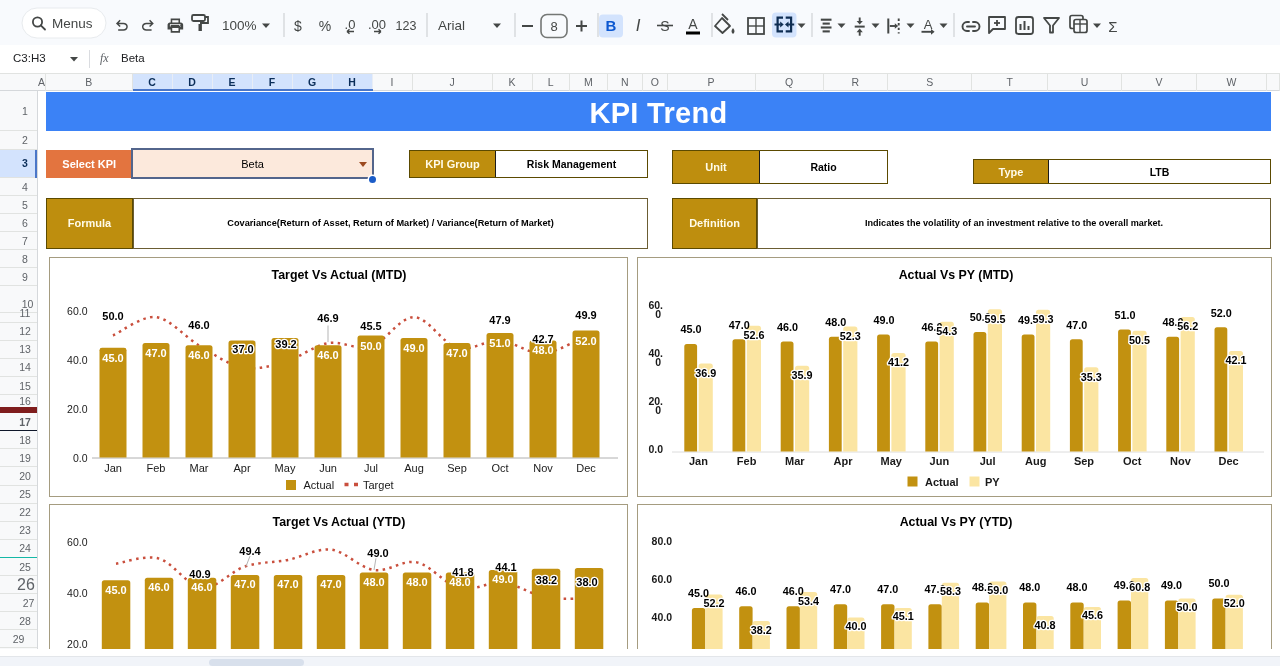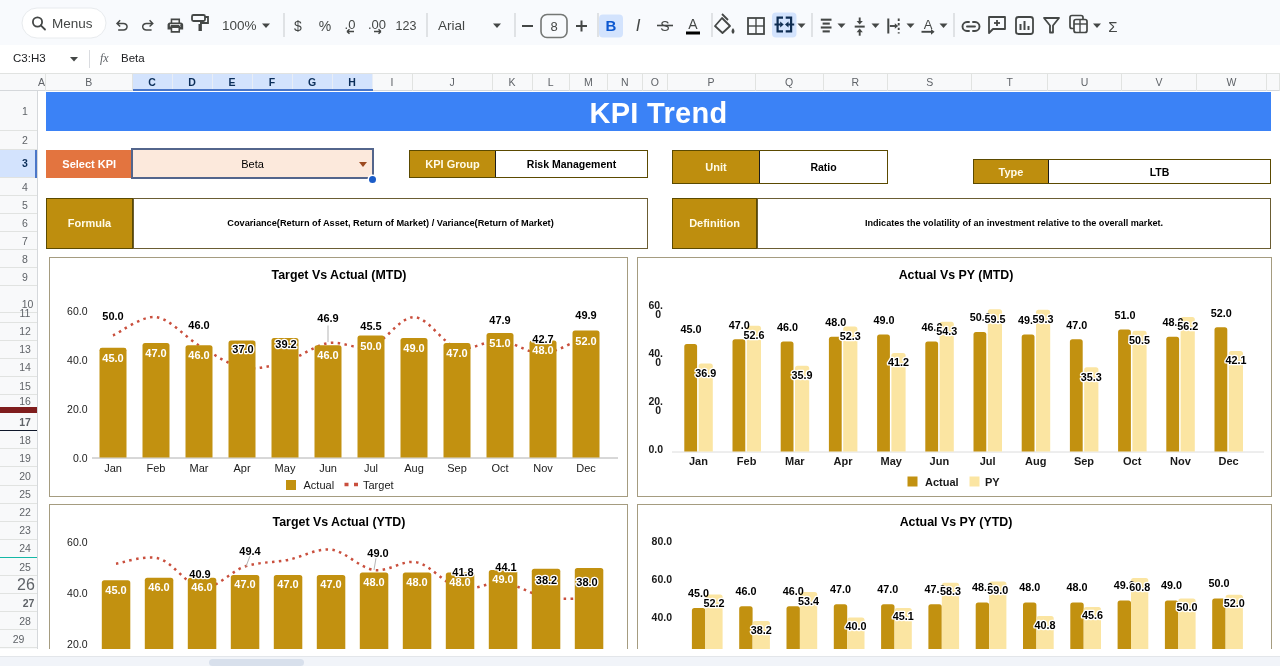--- a/index.html
+++ b/index.html
@@ -153,21 +153,21 @@
 <div style="position:absolute;left:0;top:322.2px;width:37px;height:18.1px;background:transparent;border-bottom:1px solid #0f172a;box-sizing:border-box;padding-left:13px;text-align:center;font-size:10.5px;font-weight:bold;color:#5f6368;display:flex;align-items:center;justify-content:center">17</div>
 <div style="position:absolute;left:0;top:340.3px;width:37px;height:18.1px;background:transparent;border-bottom:1px solid #e1e3e1;box-sizing:border-box;padding-left:13px;text-align:center;font-size:10.5px;font-weight:normal;color:#5f6368;display:flex;align-items:center;justify-content:center">18</div>
 <div style="position:absolute;left:0;top:358.4px;width:37px;height:18.1px;background:transparent;border-bottom:1px solid #e1e3e1;box-sizing:border-box;padding-left:13px;text-align:center;font-size:10.5px;font-weight:normal;color:#5f6368;display:flex;align-items:center;justify-content:center">19</div>
 <div style="position:absolute;left:0;top:376.5px;width:37px;height:18.1px;background:transparent;border-bottom:1px solid #e1e3e1;box-sizing:border-box;padding-left:13px;text-align:center;font-size:10.5px;font-weight:normal;color:#5f6368;display:flex;align-items:center;justify-content:center">20</div>
 <div style="position:absolute;left:0;top:394.6px;width:37px;height:18.1px;background:transparent;border-bottom:1px solid #e1e3e1;box-sizing:border-box;padding-left:13px;text-align:center;font-size:10.5px;font-weight:normal;color:#5f6368;display:flex;align-items:center;justify-content:center">25</div>
 <div style="position:absolute;left:0;top:412.7px;width:37px;height:18.1px;background:transparent;border-bottom:1px solid #e1e3e1;box-sizing:border-box;padding-left:13px;text-align:center;font-size:10.5px;font-weight:normal;color:#5f6368;display:flex;align-items:center;justify-content:center">22</div>
 <div style="position:absolute;left:0;top:430.8px;width:37px;height:18.1px;background:transparent;border-bottom:1px solid #e1e3e1;box-sizing:border-box;padding-left:13px;text-align:center;font-size:10.5px;font-weight:normal;color:#5f6368;display:flex;align-items:center;justify-content:center">23</div>
 <div style="position:absolute;left:0;top:448.9px;width:37px;height:18.1px;background:transparent;border-bottom:1px solid #14b8a6;box-sizing:border-box;padding-left:13px;text-align:center;font-size:10.5px;font-weight:normal;color:#5f6368;display:flex;align-items:center;justify-content:center">24</div>
 <div style="position:absolute;left:0;top:467.0px;width:37px;height:18.1px;background:transparent;border-bottom:1px solid #e1e3e1;box-sizing:border-box;padding-left:13px;text-align:center;font-size:10.5px;font-weight:normal;color:#5f6368;display:flex;align-items:center;justify-content:center">25</div>
 <div style="position:absolute;left:0;top:485.1px;width:37px;height:18.1px;background:transparent;border-bottom:1px solid #e1e3e1;box-sizing:border-box;padding-left:15px;text-align:center;font-size:16px;font-weight:normal;color:#5f6368;display:flex;align-items:center;justify-content:center">26</div>
-<div style="position:absolute;left:0;top:503.2px;width:37px;height:18.1px;background:transparent;border-bottom:1px solid #e1e3e1;box-sizing:border-box;padding-left:20px;text-align:left;font-size:10.5px;font-weight:bold;color:#5f6368;display:flex;align-items:center;justify-content:center">27</div>
+<div style="position:absolute;left:0;top:503.2px;width:37px;height:18.1px;background:transparent;border-bottom:1px solid #e1e3e1;box-sizing:border-box;padding-left:20px;text-align:left;font-size:10.5px;font-weight:normal;color:#5f6368;display:flex;align-items:center;justify-content:center">27</div>
 <div style="position:absolute;left:0;top:521.3px;width:37px;height:18.1px;background:transparent;border-bottom:1px solid #e1e3e1;box-sizing:border-box;padding-left:13px;text-align:right;font-size:10.5px;font-weight:normal;color:#5f6368;display:flex;align-items:center;justify-content:center">28</div>
 <div style="position:absolute;left:0;top:539.4px;width:37px;height:18.1px;background:transparent;border-bottom:1px solid #e1e3e1;box-sizing:border-box;text-align:center;font-size:10.5px;font-weight:normal;color:#5f6368;display:flex;align-items:center;justify-content:center">29</div>
 <div style="position:absolute;left:0;top:557.5px;width:37px;height:18.1px;background:transparent;border-bottom:1px solid #e1e3e1;box-sizing:border-box;padding-left:13px;text-align:center;font-size:10.5px;font-weight:normal;color:#5f6368;display:flex;align-items:center;justify-content:center">30</div>
 <div style="position:absolute;left:35px;top:58.5px;width:2px;height:28.5px;background:#4a76c8"></div>
 </div>
 <div style="position:absolute;left:38px;top:91px;width:1242px;height:558px;background:#fff;overflow:hidden">
 </div>
 <div style="position:absolute;left:46px;top:92px;width:1225px;height:39px;background:#3b82f6;color:#fff;font-weight:bold;font-size:29px;letter-spacing:0.3px;text-align:center;line-height:42px;font-family:'Liberation Sans',sans-serif">KPI Trend</div>
 <div style="position:absolute;left:46px;top:149.5px;width:86.5px;height:28.5px;background:#e3743f;color:#fff;font-weight:bold;font-size:11px;display:flex;align-items:center;justify-content:center">Select KPI</div>
 <div style="position:absolute;left:132.5px;top:149.5px;width:240px;height:28.5px;background:#fce9dc;display:flex;align-items:center;justify-content:center;font-size:11px;color:#000">Beta</div>

